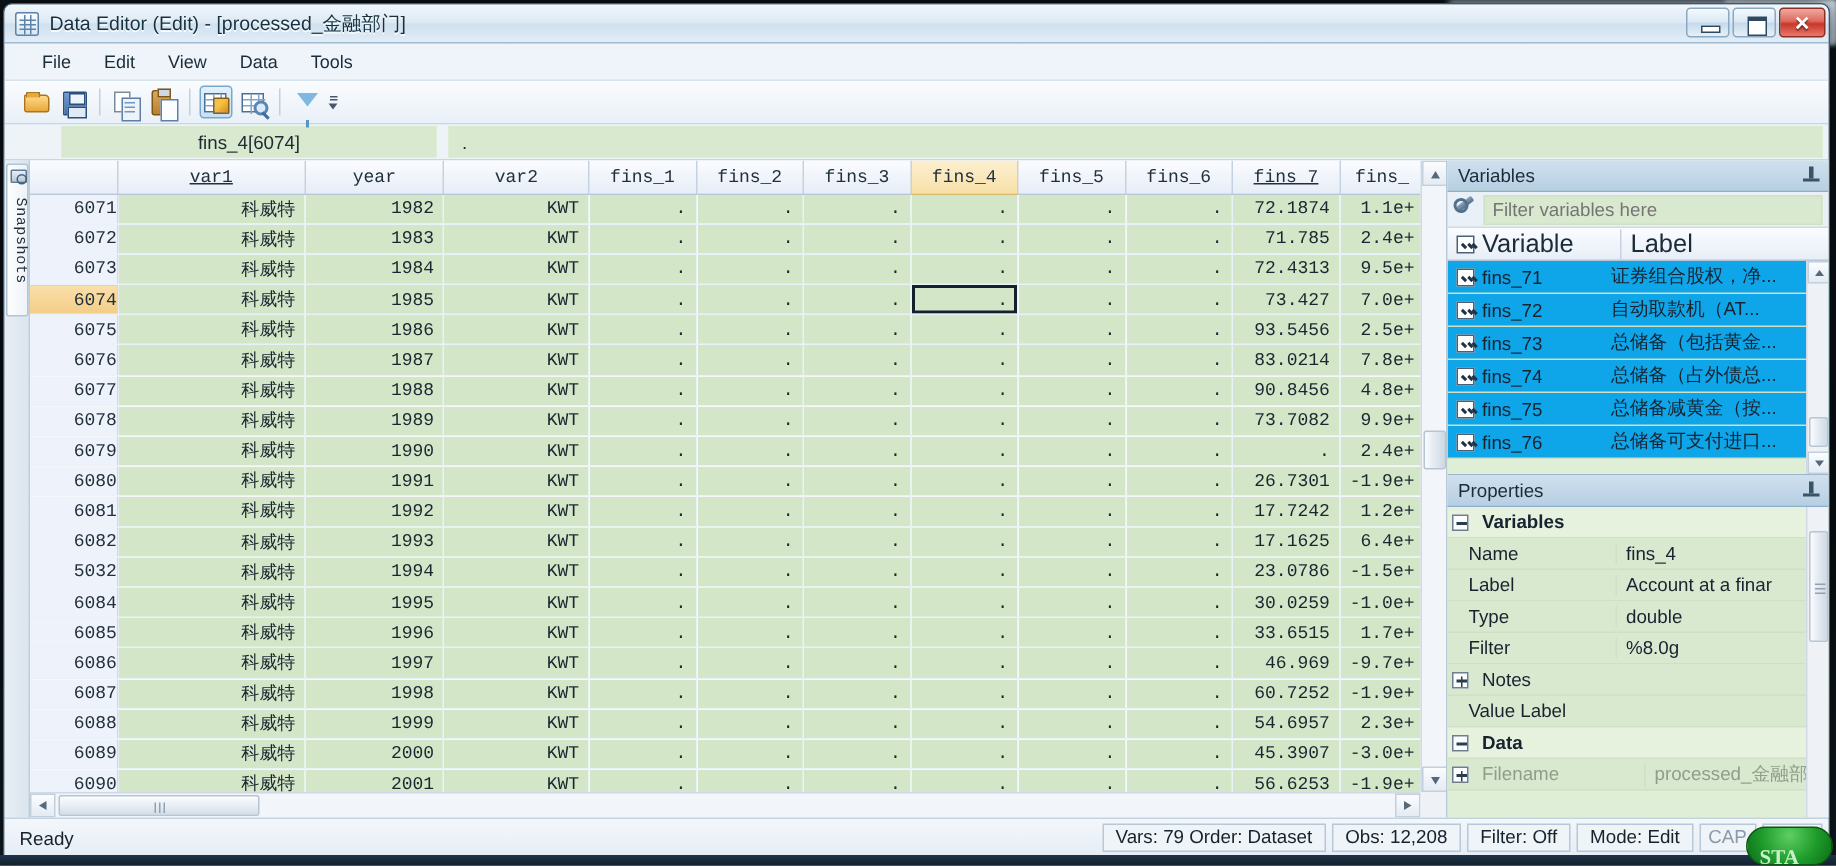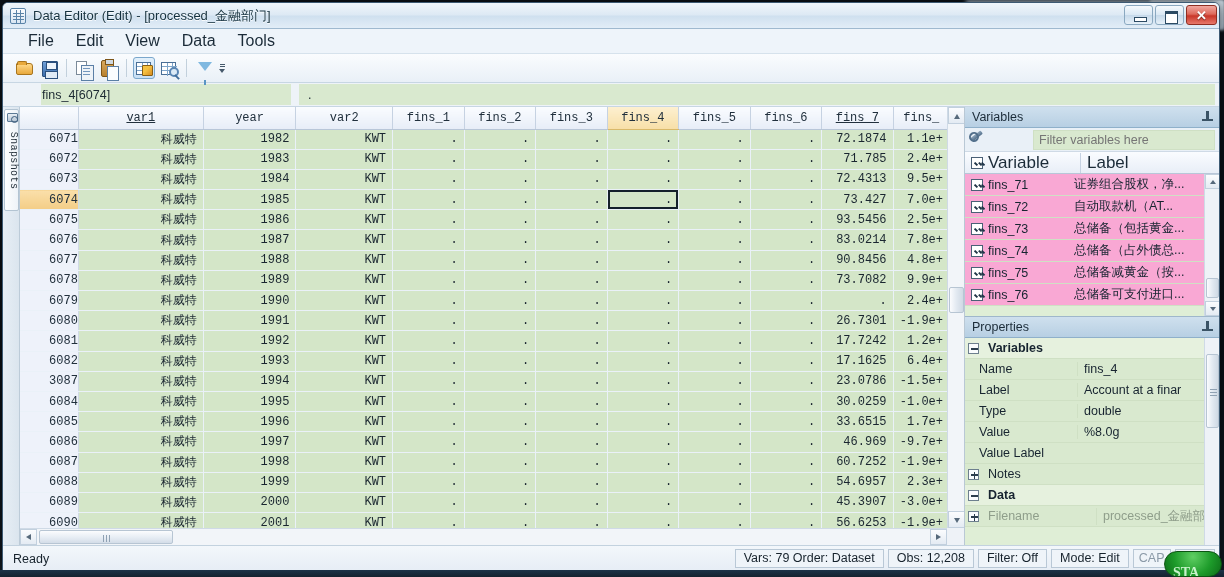--- a/index.html
+++ b/index.html
@@ -107,21 +107,21 @@
   }
   #btn-close .g{ color:#fff; font-size:13px; font-weight:bold; text-align:center;
      line-height:20px; text-shadow:0 1px 1px rgba(0,0,0,.5); }
 
   
   #menubar{
     height:25px; background:#eef4fa; border-bottom:1px solid #d6e2ec;
     display:flex; align-items:center; padding-left:14px;
   }
   #menubar .mi{
-    font-size:16px; color:#1b2b38; padding:5px 11px; cursor:default;
+    font-size:12px; color:#1b2b38; padding:5px 11px; cursor:default;
   }
 
   
   #toolbar{
     height:29px; background:linear-gradient(180deg,#fafcfe 0%, #e9f0f7 100%);
     border-bottom:1px solid #c7d6e3; display:flex; align-items:center; padding-left:10px; gap:3px;
   }
   .tbtn{
     width:22px; height:22px; position:relative; border:1px solid transparent; border-radius:3px;
     cursor:pointer;
@@ -155,21 +155,21 @@
   .ic-dd::after{content:"";position:absolute;left:1px;top:12px;width:0;height:0;border-left:3.5px solid transparent;border-right:3.5px solid transparent;border-top:4px solid #45596b;}
 
   
   #formulabar{
     height:24px; display:flex; align-items:stretch;
     background:#eef3f8; border-bottom:1px solid #c7d6e3;
   }
   #fb-ref{
     width:250px; margin:1px 0 1px 38px;
     background:#d9e9cf; border:1px solid #d9e9cf;
-    font-size:12.5px; color:#1d2a33; text-align:left; line-height:21px;
+    font-size:12.5px; color:#1d2a33; text-align:center; line-height:21px;
   }
   #fb-gap{ width:8px; }
   #fb-val{
     flex:1; margin:1px 4px 1px 0; background:#d9e9cf; border:1px solid #d9e9cf;
     font-size:12.5px; color:#1d2a33; padding-left:8px; line-height:21px;
   }
 
   
   #body-split{ position:absolute; left:0; top:104px; right:0; bottom:26px; display:flex; }
 
@@ -295,21 +295,21 @@
   }
   .pin{
     position:absolute; right:6px; top:4px; width:11px; height:12px; cursor:pointer;
   }
   .pin::before{content:"";position:absolute;left:4px;top:0;width:3px;height:8px;background:#3a5366;}
   .pin::after{content:"";position:absolute;left:0;top:8px;width:11px;height:2px;background:#3a5366;}
 
   
   #varpanel{ height:210px; border-bottom:1px solid #9fb7cb; display:flex; flex-direction:column; background:#dfeed6;}
   #filterrow{
-    height:24px; background:#e9f0f7; display:flex; align-items:center; border-bottom:1px solid #cfdae6;gap:44px;
+    height:24px; background:#e9f0f7; display:flex; align-items:center; border-bottom:1px solid #cfdae6;
   }
   #wrench{
     width:24px; height:22px; position:relative;
   }
   #wrench::before{
     content:""; position:absolute; left:5px; top:5px; width:13px; height:4px;
     background:linear-gradient(180deg,#8fa6bb 0%,#53708c 100%);
     transform:rotate(-38deg); border-radius:1px;
   }
   #wrench::after{
@@ -331,21 +331,21 @@
   .chk.on::after{
     content:""; position:absolute; left:2px; top:5px; width:4px; height:2px;
     background:#1f3346; transform:rotate(45deg);
     box-shadow:3px -3px 0 0 #1f3346, 5px -5px 0 0 #1f3346;
   }
   #varhdr .hname{ width:92px; }
   #varhdr .hlabel{ flex:1; border-left:1px solid #c6d2e2; padding-left:6px; }
   #varlist{ flex:1; overflow:hidden; position:relative; background:#dfeed6;}
   .varrow{
     height:22px; display:flex; align-items:center; font-size:12.5px; color:#172430;
-    border-bottom:1px solid #cfe0c4; background:#f9a8d4; cursor:pointer;
+    border-bottom:1px solid #cfe0c4; background:#0ea5e9; cursor:pointer;
   }
   .varrow .vname{ width:86px; }
   .varrow .vlabel{ flex:1; overflow:hidden; white-space:nowrap; padding-right:4px;}
   #var-scroll{
     position:absolute; right:0; top:0; bottom:0; width:15px;
     background:#eef2f7; border-left:1px solid #cfdae6;
   }
   .vsb-arrow{ position:absolute; left:0; width:15px; height:15px;
     background:linear-gradient(180deg,#fbfcfe 0%,#e4ebf3 100%); border:1px solid #c2d0de;}
   .vsb-arrow.up{top:0;} .vsb-arrow.down{bottom:0;}
@@ -665,21 +665,21 @@
               <td class="dot">.</td>
               <td class="dot">.</td>
               <td class="dot">.</td>
               <td class="dot">.</td>
               <td class="dot">.</td>
               <td class="dot">.</td>
               <td class="num">17.1625</td>
               <td class="num">6.4e+</td>
             </tr>
             <tr>
-              <td class="rownum">3087</td>
+              <td class="rownum">5032</td>
               <td class="txt">科威特</td>
               <td class="num">1994</td>
               <td class="txt">KWT</td>
               <td class="dot">.</td>
               <td class="dot">.</td>
               <td class="dot">.</td>
               <td class="dot">.</td>
               <td class="dot">.</td>
               <td class="dot">.</td>
               <td class="num">23.0786</td>
@@ -886,30 +886,30 @@
               </div>
               <div class="prow">
                 <span class="pkey indent">Label</span>
                 <span class="pval">Account at a finar</span>
               </div>
               <div class="prow">
                 <span class="pkey indent">Type</span>
                 <span class="pval">double</span>
               </div>
               <div class="prow">
-                <span class="pkey indent">Value</span>
+                <span class="pkey indent">Filter</span>
                 <span class="pval">%8.0g</span>
-              </div>
-              <div class="prow">
-                <span class="pkey indent">Value Label</span>
-                <span class="pval"></span>
               </div>
               <div class="prow">
                 <span class="expander plus"></span>
                 <span class="pkey">Notes</span>
+                <span class="pval"></span>
+              </div>
+              <div class="prow">
+                <span class="pkey indent">Value Label</span>
                 <span class="pval"></span>
               </div>
               <div class="prow group">
                 <span class="expander"></span>
                 <span class="pkey">Data</span>
               </div>
               <div class="prow muted">
                 <span class="expander plus"></span>
                 <span class="pkey">Filename</span>
                 <span class="pval">processed_金融部</span>

